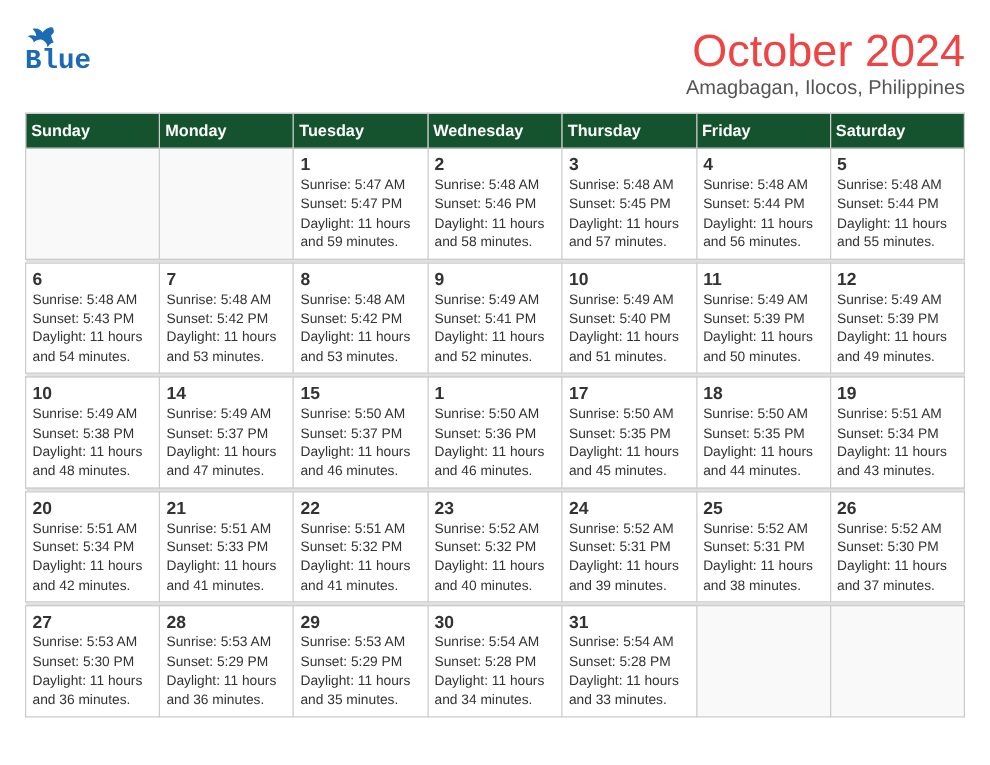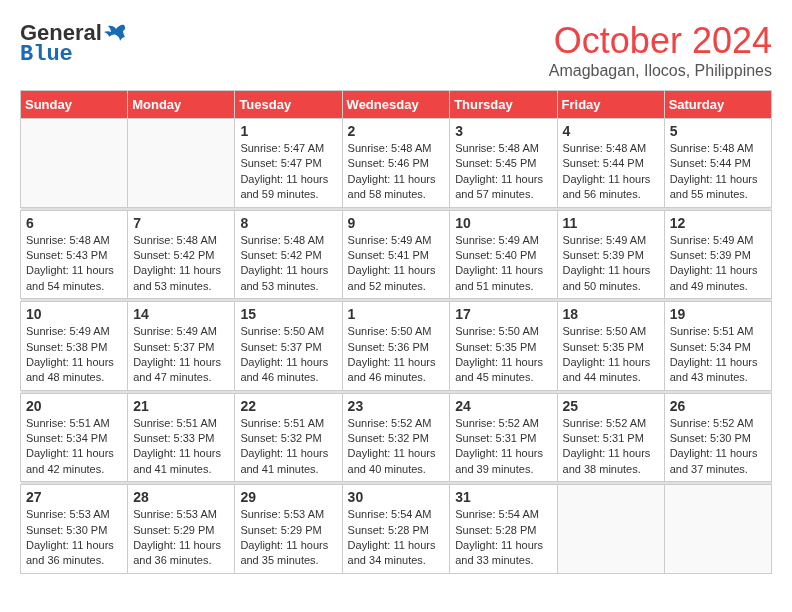--- a/index.html
+++ b/index.html
@@ -31,21 +31,21 @@
     }
     .location-title {
       font-size: 16px;
       color: #555;
     }
     .calendar {
       width: 100%;
       border-collapse: collapse;
     }
     .calendar th {
-      background-color: #ef4444;
+      background-color: #14532d;
       color: #fff;
       padding: 6px 4px;
       font-size: 13px;
       text-align: left;
       border: 1px solid #ccc;
     }
     .calendar td {
       border: 1px solid #ccc;
       vertical-align: top;
       padding: 4px 5px;
@@ -67,21 +67,20 @@
     .empty-cell {
       background: #f9f9f9;
     }
   </style>
 </head>
 <body>
 
 <div class="header-area">
   <div class="logo">
     <div style="display:flex; align-items:center;">
-      <span style="font-size:22px; font-weight:bold; color:#333;">General</span>
       <svg width="22" height="20" viewBox="0 0 22 20" style="margin: 0 2px;">
         <path d="M20,2 C18,1 14,3 12,6 C11,4 8,2 4,3 C6,5 7,7 7,9 C5,8 2,8 0,9 C3,10 5,12 5,14 C7,12 10,11 12,12 C14,13 16,15 16,18 C17,16 19,14 21,14 C20,12 19,10 19,8 C21,7 22,5 20,2Z" fill="#1a6ab5"></path>
       </svg>
     </div>
     <span style="font-size:22px; font-weight:bold; color:#1a6ab5; margin-top:-4px;font-family:Liberation Mono, monospace;">Blue</span>
   </div>
   <div class="title-area">
     <div class="month-title">October 2024</div>
     <div class="location-title">Amagbagan, Ilocos, Philippines</div>
   </div>

